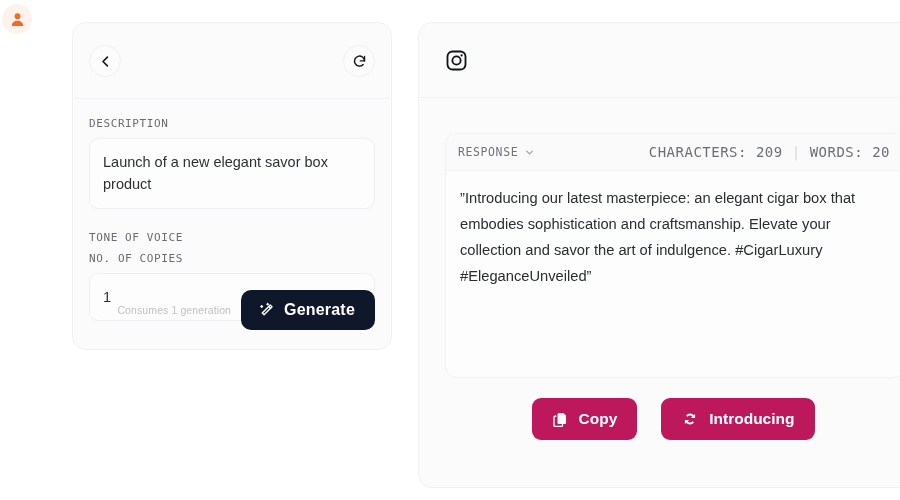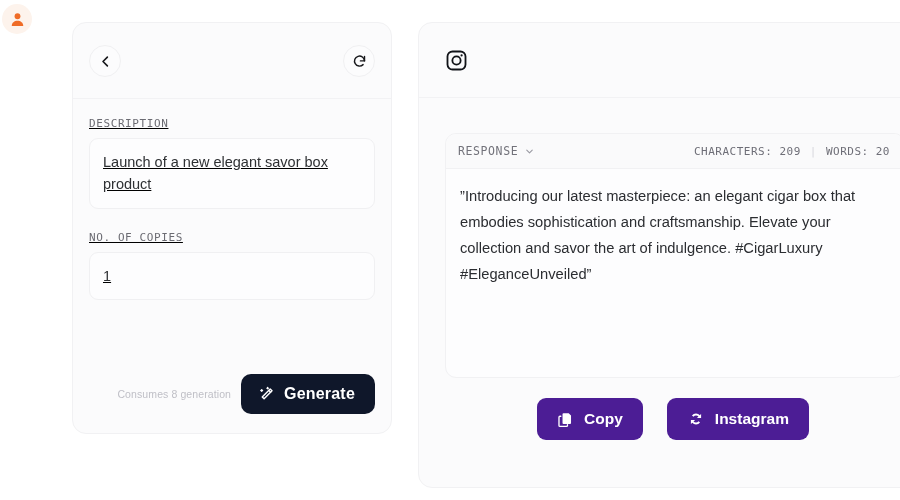--- a/index.html
+++ b/index.html
@@ -20,21 +20,21 @@
   }
   .avatar-wrap svg { display: block; }
 
   
   .card {
     position: absolute;
     background: #fbfbfc;
     border: 1px solid #f1f1f3;
     border-radius: 14px;
   }
-  .card-left  { left: 72px;  top: 22px;  width: 320px; height: 412px; text-decoration: underline; }
+  .card-left  { left: 72px;  top: 22px;  width: 320px; height: 328px; }
   .card-right { left: 418px; top: 22px;  width: 510px; height: 466px; }
 
   
   .left-head {
     position: relative; height: 76px;
     border-bottom: 1px solid #f2f2f4;
   }
   .circle-btn {
     position: absolute; top: 22px;
     width: 32px; height: 32px; border-radius: 50%;
@@ -118,39 +118,39 @@
     background: #fafafb;
   }
   .resp-label {
     display: inline-flex; align-items: center; gap: 6px;
     font-family: "DejaVu Sans Mono", "Liberation Mono", monospace;
     font-size: 11.5px; letter-spacing: 0.6px; color: #72727a;
     cursor: pointer;
   }
   .resp-stats {
     font-family: "DejaVu Sans Mono", "Liberation Mono", monospace;
-    font-size: 11px; letter-spacing: 0.5px; color: #6e6e77;
+    font-size: 14px; letter-spacing: 0.5px; color: #6e6e77;
     display: inline-flex; align-items: flex-end; gap: 9px;
   }
   .stat-sep { color: #d7d7dd; }
   .resp-text {
     padding: 14px 16px 0 14px;
     font-size: 14.7px; line-height: 1.77;
     color: #2b2d31;
     white-space: pre-wrap;
   }
 
   
   .actions {
     position: absolute; left: 0; right: 0; bottom: 47px;
     display: flex; justify-content: center; gap: 24px;
   }
   .btn-dark {
     display: inline-flex; align-items: center; gap: 10px;
-    background: #4c1d95; color: #ffffff;
+    background: #be185d; color: #ffffff;
     border: none; border-radius: 9px;
     padding: 12px 20px;
     font-size: 15.5px; font-weight: 600;
     cursor: pointer;
   }
   .btn-dark svg { display: block; }
 </style>
 </head>
 <body>
 
@@ -176,27 +176,28 @@
           <path d="M20 11a8 8 0 1 0-2.3 6"></path>
           <polyline points="20 4 20 11 13.5 11"></polyline>
         </svg>
       </div>
     </div>
 
     <div class="form">
       <div class="field-label">DESCRIPTION</div>
       <div class="field-box desc" placeholder="Describe your product">Launch of a new elegant savor box product</div>
 
+      <div class="field-label">TONE OF VOICE</div>
 
       <div class="field-label">NO. OF COPIES</div>
       <div class="field-box copies" placeholder="1">1</div>
     </div>
 
     <div class="gen-row">
-      <span class="consume-note">Consumes 8 generation</span>
+      <span class="consume-note">Consumes 1 generation</span>
       <button class="btn-generate">
         <svg width="17" height="17" viewBox="0 0 24 24" fill="none" stroke="#ffffff" stroke-width="2" stroke-linecap="round" stroke-linejoin="round">
           <path d="M17.2 4.2 6 15.4l2.6 2.6L19.8 6.8z"></path>
           <path d="M15.2 6.2l2.6 2.6"></path>
           <path d="M5.2 5.1v2.4M4 6.3h2.4"></path>
           <path d="M13.6 2.2v1.8M12.7 3.1h1.8"></path>
         </svg>
         <span>Generate</span>
       </button>
     </div>
@@ -238,18 +239,18 @@
           <path d="M5.4 7.4H4.2a1.4 1.4 0 0 0-1.4 1.4v11.6a1.4 1.4 0 0 0 1.4 1.4h9.2a1.4 1.4 0 0 0 1.4-1.4v-1" fill="none" stroke="#ffffff" stroke-width="1.9"></path>
         </svg>
         <span>Copy</span>
       </button>
 
       <button class="btn-dark">
         <svg width="18" height="18" viewBox="0 0 24 24" fill="#ffffff">
           <path d="M12 4.6c2.0 0 3.8 1.0 4.9 2.5l1.9-1.9v5.6h-5.6l2.1-2.1A4.1 4.1 0 0 0 12 7.2a4.1 4.1 0 0 0-3.3 1.7L6.6 7.3A6.7 6.7 0 0 1 12 4.6z"></path>
           <path d="M12 19.4a6.7 6.7 0 0 1-4.9-2.5l-1.9 1.9v-5.6h5.6l-2.1 2.1A4.1 4.1 0 0 0 12 16.8a4.1 4.1 0 0 0 3.3-1.7l2.1 1.6A6.7 6.7 0 0 1 12 19.4z"></path>
         </svg>
-        <span>Instagram</span>
+        <span>Introducing</span>
       </button>
     </div>
   </div>
 
 </div>
 
 </body></html>

